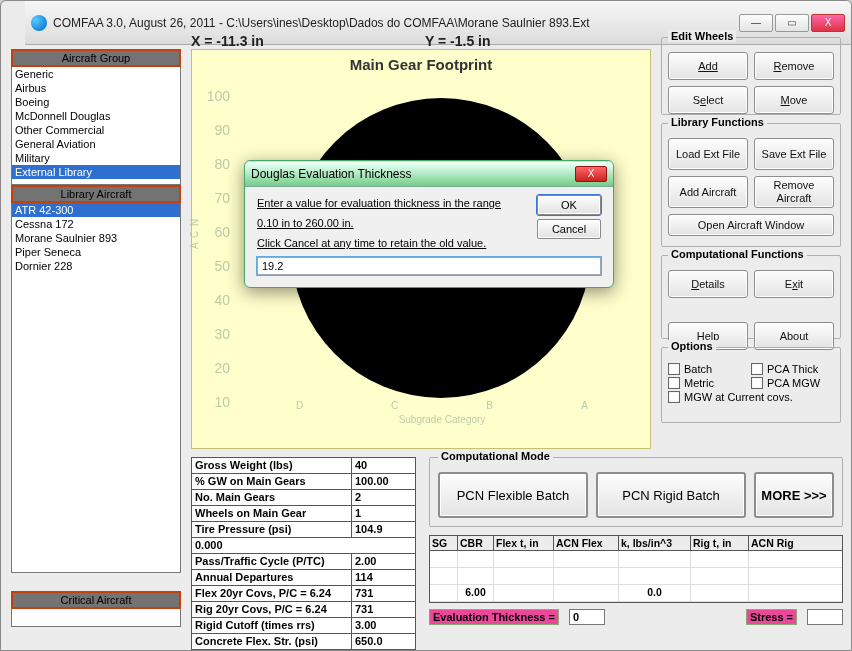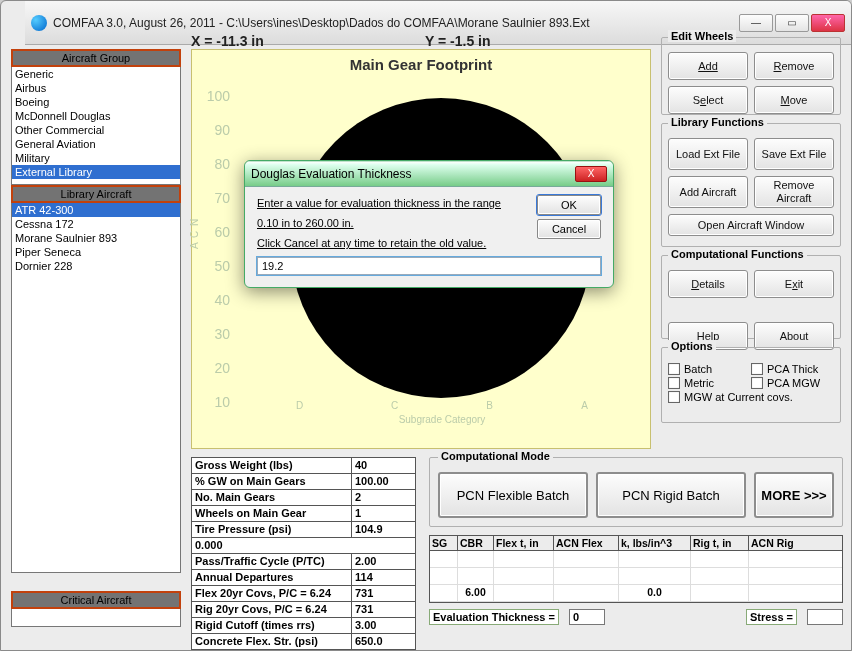--- a/index.html
+++ b/index.html
@@ -53,21 +53,21 @@
 
   .rtable { position:absolute; left:428px; top:506px; width:414px; height:68px; border:1px solid #555; background:#fff; font-size:10.5px;}
   .rtable .hdr { display:flex; border-bottom:1px solid #555; font-weight:bold; background:#ececec;}
   .rtable .hdr > div { border-right:1px solid #555; padding:1px 2px; }
   .rtable .body { position:relative; height:50px;}
   .rtable .body .row { display:flex; border-bottom:1px solid #ddd;}
   .rtable .body .row > div { border-right:1px solid #ddd; padding:1px 2px; text-align:center; height:16px;}
   .col-sg{width:28px}.col-cbr{width:36px}.col-ft{width:60px}.col-af{width:65px}.col-k{width:72px}.col-rt{width:58px}.col-ar{flex:1}
 
   .bottombar { position:absolute; left:428px; top:580px; width:414px; display:flex; gap:10px; font-size:11px; font-weight:bold;}
-  .bottombar .lab { background:#ffffff; border:1px solid #8a7; padding:1px 3px;}
+  .bottombar .lab { background:#ec4899; border:1px solid #8a7; padding:1px 3px;}
   .bottombar .fld { background:#fff; border:1px solid #777; padding:1px 3px; min-width:36px;}
 
   .chk { display:flex; align-items:center; gap:4px; font-size:11px; padding:1px 0;}
   .chk .box { width:12px; height:12px; border:1px solid #666; background:#fff; box-shadow:inset 0 0 1px #aaa;}
 
   
   .overlay { position:absolute; inset:0; }
   .dialog { position:absolute; left:243px; top:131px; width:370px; background:#f0f0f0; border:1px solid #4a6; border-radius:6px; box-shadow:0 4px 18px rgba(0,0,0,.45);}
   .dlg-title { height:26px; background:linear-gradient(#4a6 0%,#fff 3%,#dfe 15%,#7c8 100%); border-radius:6px 6px 0 0; border-bottom:1px solid #7a9; display:flex; align-items:center; padding:0 6px; font-size:12px;}
   .dlg-title .spacer{flex:1;}

